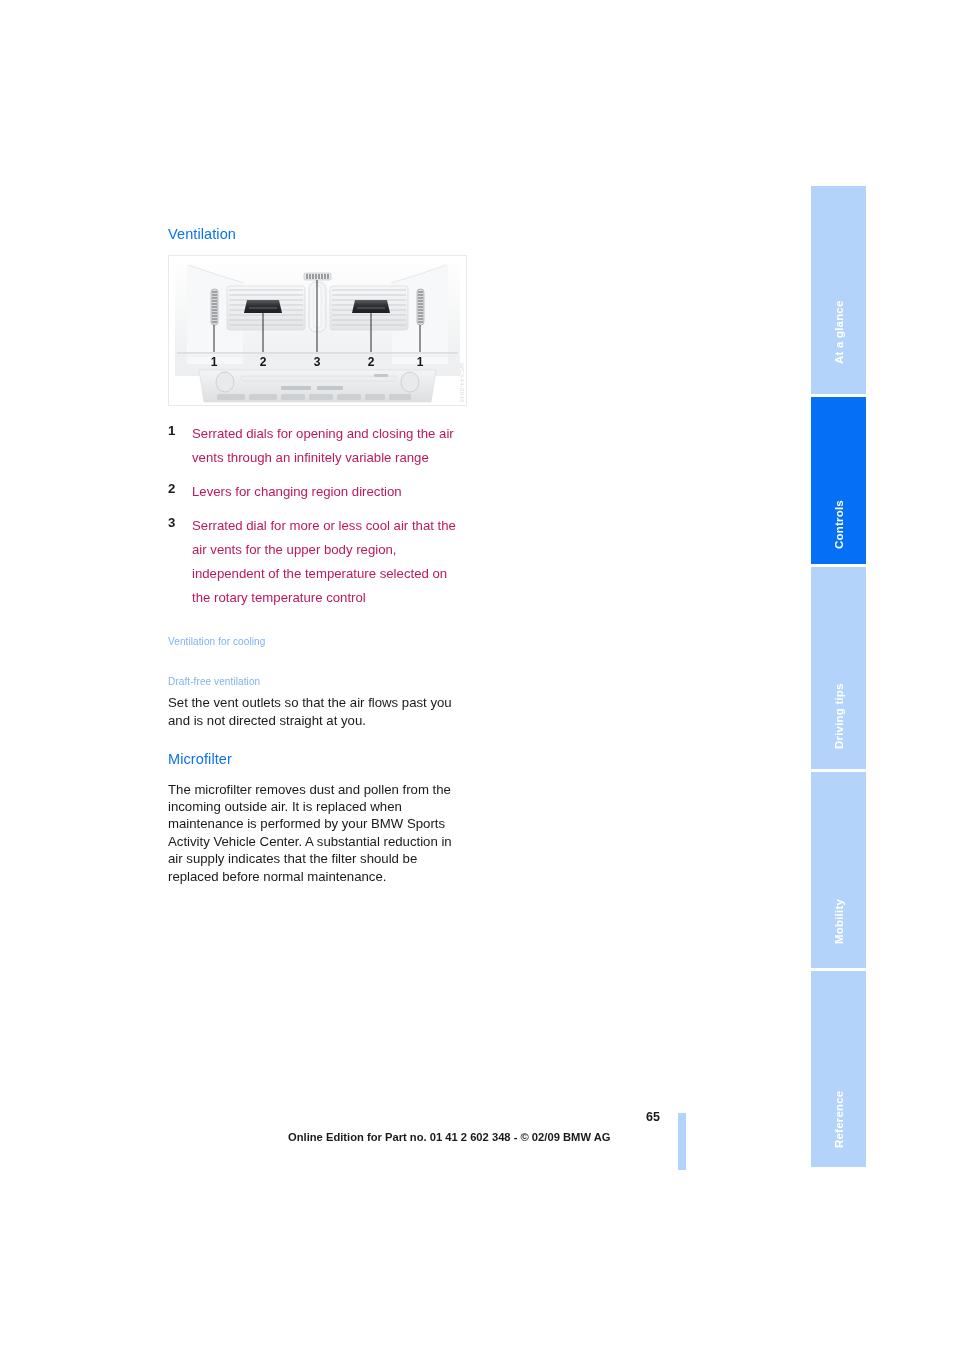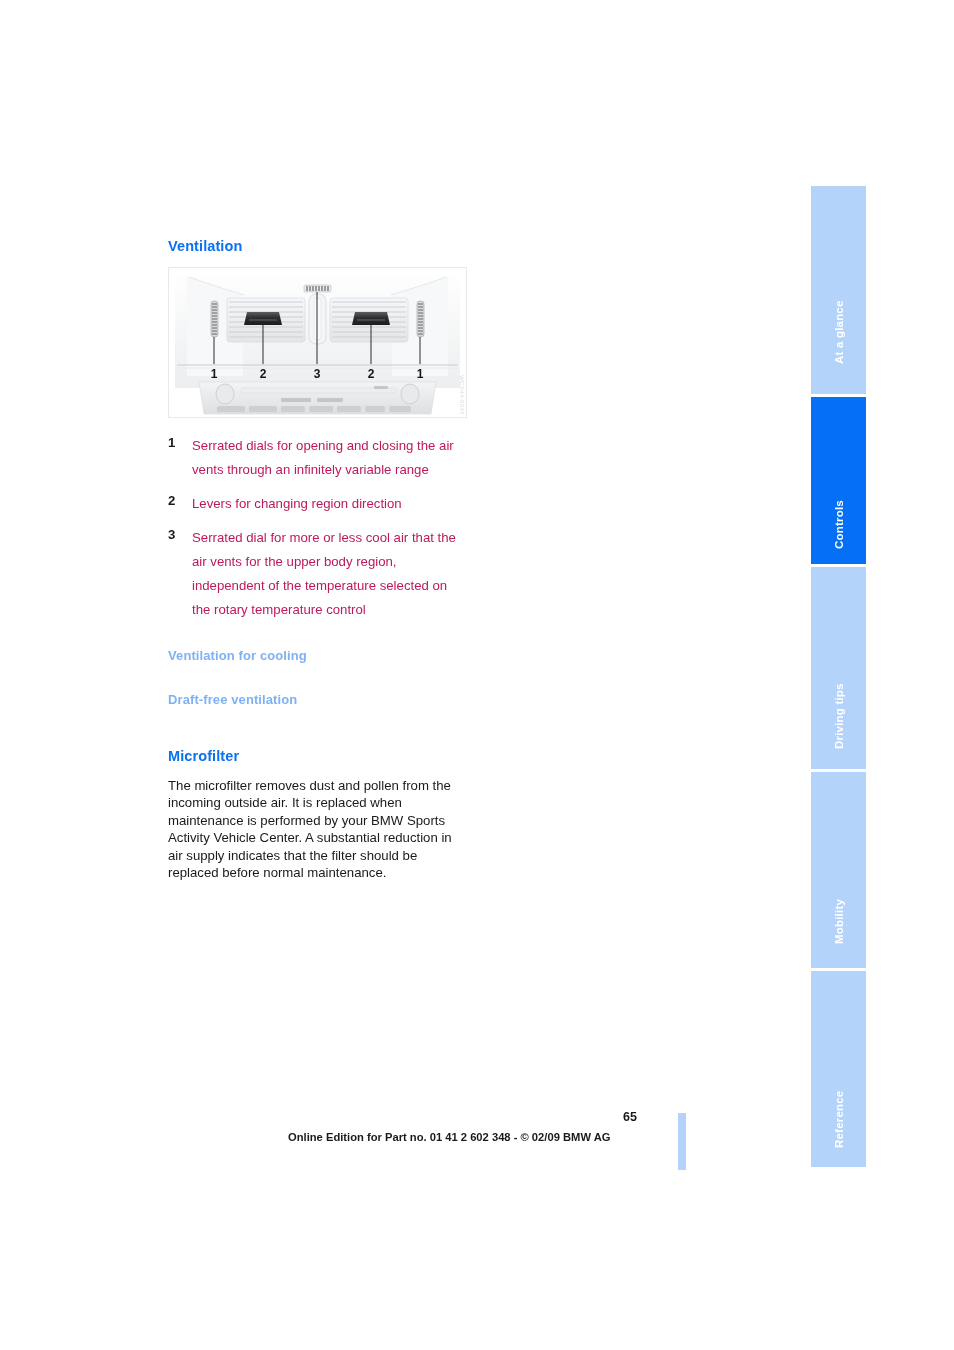--- a/index.html
+++ b/index.html
@@ -19,30 +19,30 @@
   .content-column {
     position: absolute;
     left: 168px;
     top: 226px;
     width: 300px;
   }
 
   .section-heading {
     color: #0a72f0;
     font-size: 14.5px;
-    font-weight: bold;
+    font-weight: normal;
     letter-spacing: 0.1px;
-    margin: 12px 0 12px 0;
+    margin: 0 0 12px 0;
     line-height: 1.2;
   }
 
   .sub-heading {
     color: #7fb2f2;
-    font-size: 13px;
-    font-weight: bold;
+    font-size: 10px;
+    font-weight: normal;
     letter-spacing: 0.1px;
     margin: 0 0 6px 0;
     line-height: 1.2;
   }
 
   .body-text {
     color: #1a1a1a;
     font-size: 13.2px;
     line-height: 17.4px;
     margin: 0;
@@ -134,21 +134,21 @@
     height: 3px;
     background: #ffffff;
   }
 
   
   .page-number {
     position: absolute;
     left: 600px;
     top: 1110px;
     width: 60px;
-    text-align: center;
+    text-align: right;
     font-size: 12.5px;
     font-weight: bold;
     color: #1a1a1a;
   }
   .footer-line {
     position: absolute;
     left: 288px;
     top: 1131px;
     font-size: 11.2px;
     color: #1a1a1a;
@@ -337,20 +337,21 @@
     </div>
   </div>
 
   <div class="spacer-lg"></div>
 
   <h3 class="sub-heading">Ventilation for cooling</h3>
 
   <div class="spacer-md"></div>
 
   <h3 class="sub-heading">Draft-free ventilation</h3>
+  <p class="body-text">Set the vent outlets so that the air flows past you and is not directed straight at you.</p>
 
   <div class="spacer-md"></div>
 
   <h2 class="section-heading">Microfilter</h2>
   <p class="body-text">The microfilter removes dust and pollen from the incoming outside air. It is replaced when maintenance is performed by your BMW Sports Activity Vehicle Center. A substantial reduction in air supply indicates that the filter should be replaced before normal maintenance.</p>
 
 </div>
 
 <div class="tab-rail">
 

